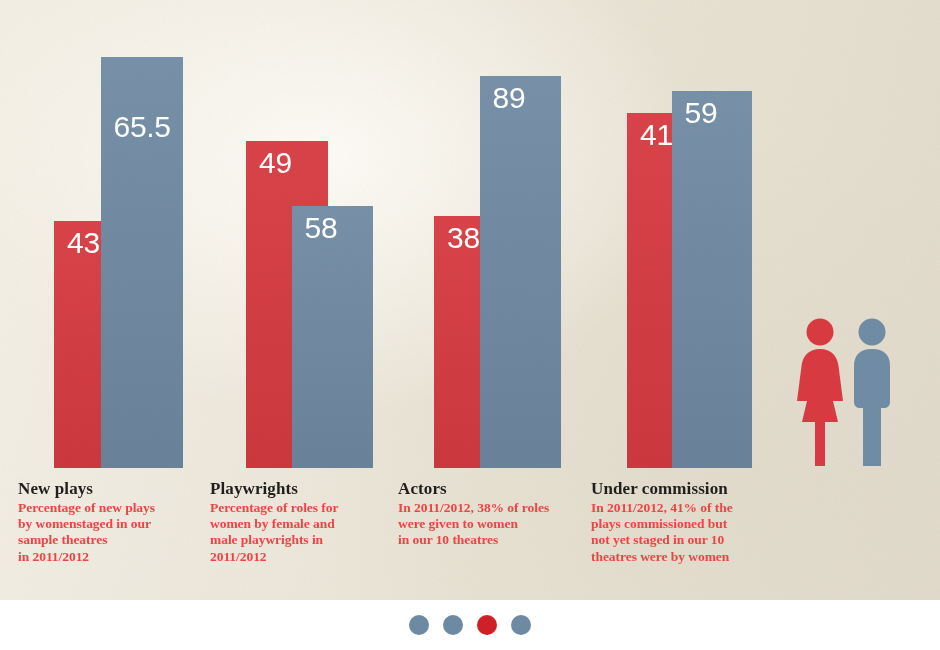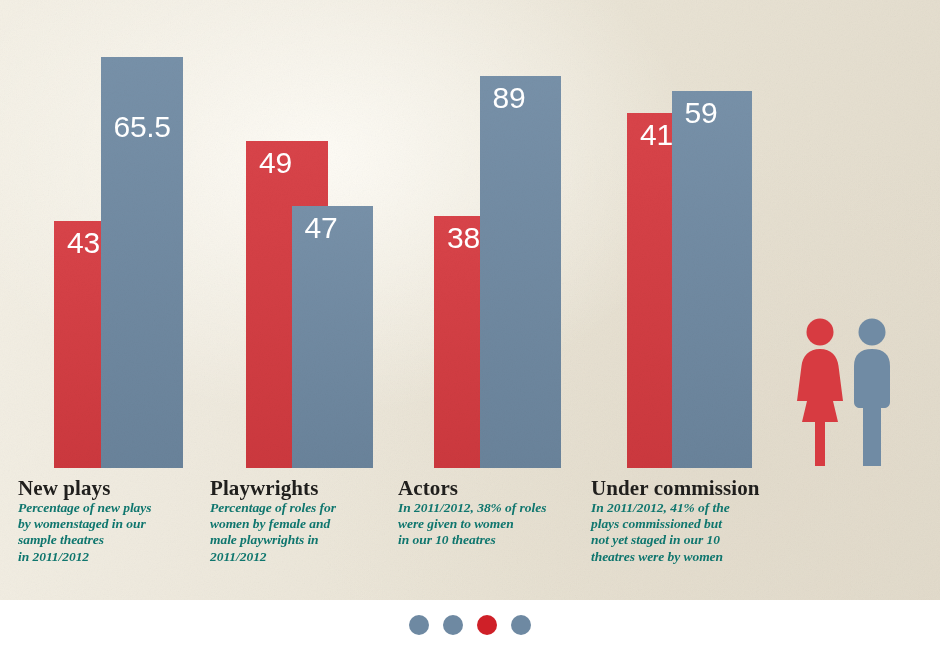--- a/index.html
+++ b/index.html
@@ -105,34 +105,33 @@
     width: 940px;
     height: 132px;
   }
   .caption {
     position: absolute;
     top: 10px;
     font-family: "Liberation Serif", serif;
     color: #2b2b2b;
   }
   .caption-title {
-    font-size: 21px;
+    font-size: 17px;
     font-weight: bold;
     line-height: 21px;
     color: #201f1d;
     letter-spacing: 0.1px;
     margin-bottom: 1px;
   }
   .caption-body {
     font-size: 13.5px;
     line-height: 16.2px;
     font-weight: bold;
-    color: #0f766e;
+    color: #ef4444;
     letter-spacing: -0.05px;
-    font-style: italic;
   }
 
   
   .pictogram {
     position: absolute;
     left: 795px;
     top: 318px;
     width: 105px;
     height: 152px;
   }
@@ -219,21 +218,21 @@
         <svg class="bar-noise" width="100%" height="100%">
             <rect width="100%" height="100%" filter="url(#barGrain)"></rect>
           </svg>
         <span class="bar-value" style="color: rgb(255, 255, 255);">49</span>
       </div>
       <div class="bar male" style="height:262px;">
         <div class="bar-fill" style="background-color: rgb(112, 139, 164);"></div>
         <svg class="bar-noise" width="100%" height="100%">
             <rect width="100%" height="100%" filter="url(#barGrain)"></rect>
           </svg>
-        <span class="bar-value" style="color: rgb(255, 255, 255);">47</span>
+        <span class="bar-value" style="color: rgb(255, 255, 255);">58</span>
       </div>
     </div>
 
     <div class="group" style="left:398px; width:163px;">
       <div class="bar female" style="height:252px;">
         <div class="bar-fill" style="background-color: rgb(215, 59, 65);"></div>
         <svg class="bar-noise" width="100%" height="100%">
             <rect width="100%" height="100%" filter="url(#barGrain)"></rect>
           </svg>
         <span class="bar-value" style="color: rgb(255, 255, 255);">38</span>

